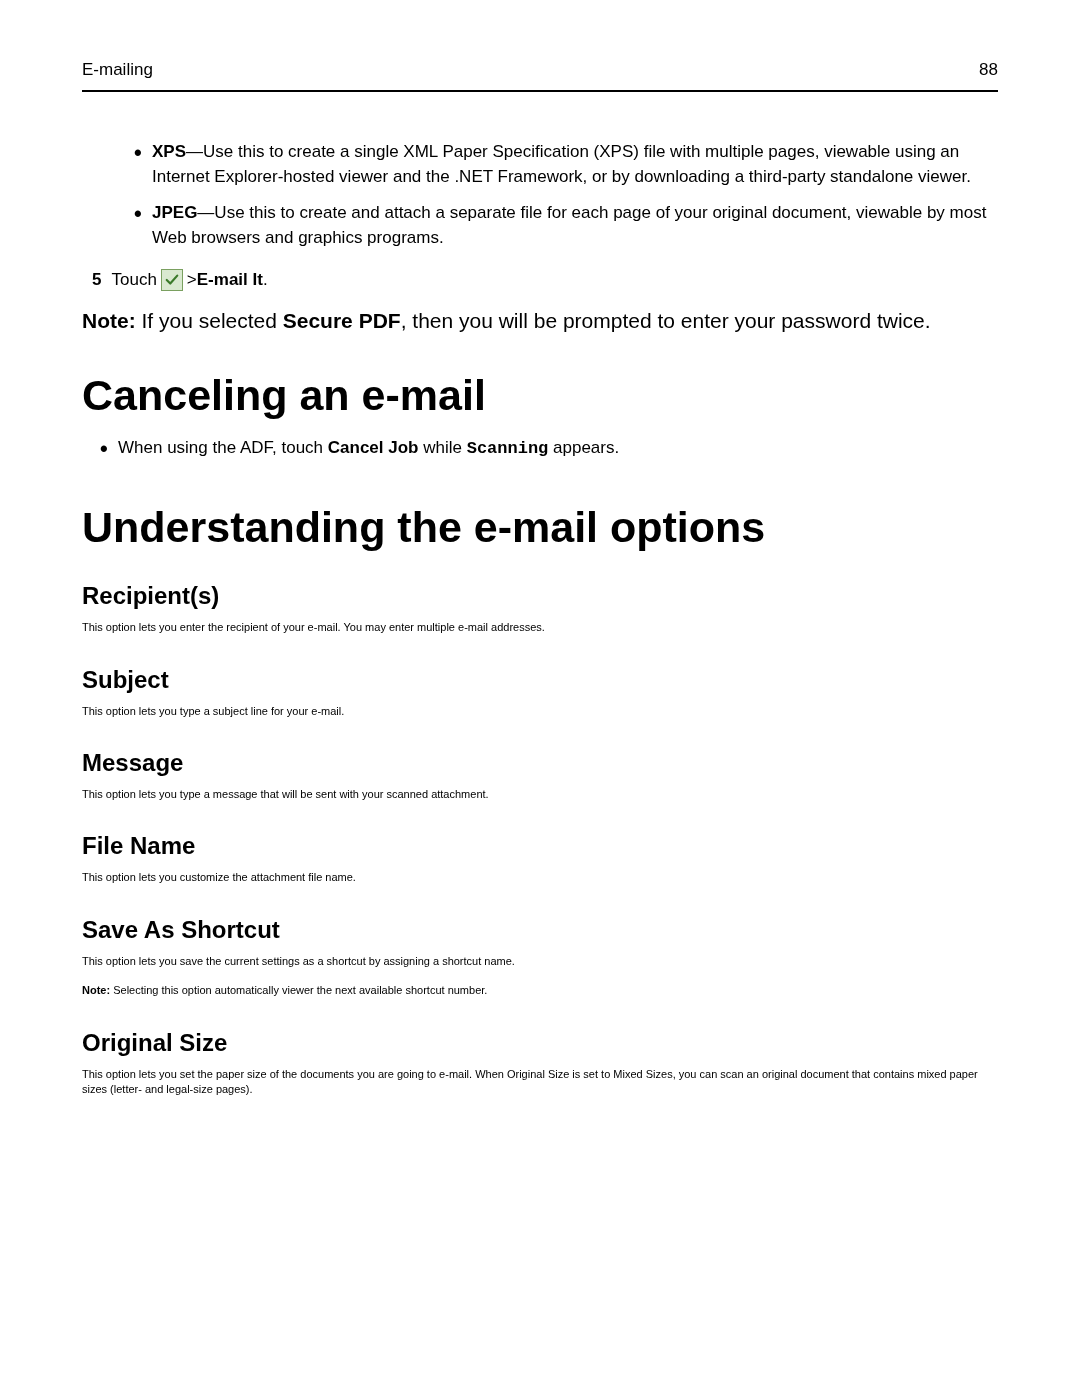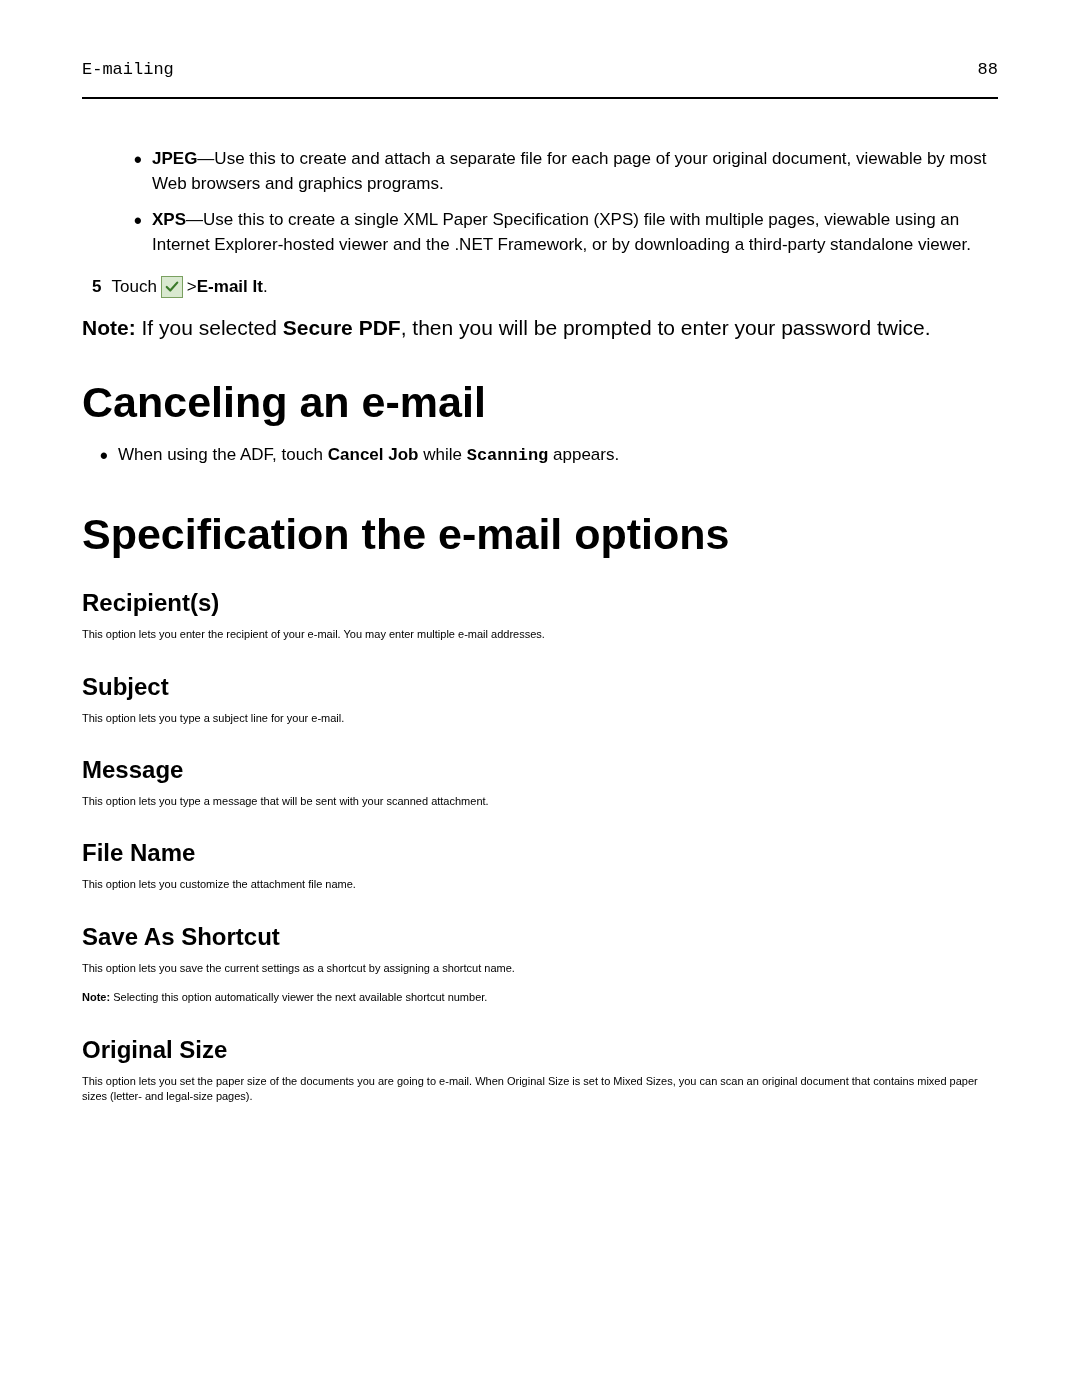--- a/index.html
+++ b/index.html
@@ -10,23 +10,22 @@
     font-family: "Segoe UI", "Helvetica Neue", Arial, sans-serif;
     color: #000;
     padding: 60px 82px 60px 82px;
   }
   .header-row {
     display: flex;
     justify-content: space-between;
     align-items: baseline;
     font-size: 17px;
     border-bottom: 2px solid #000;
-    padding-bottom: 18px;
+    padding-bottom: 10px;
     margin-bottom: 48px;
-    font-family: Liberation Mono, monospace;
   }
   .bullet-list {
     margin-left: 52px;
     margin-bottom: 18px;
   }
   .bullet-list li {
     list-style: none;
     position: relative;
     font-size: 17px;
     line-height: 1.45;
@@ -109,24 +108,24 @@
 </head>
 <body>
 
 <div class="header-row">
   <span>E-mailing</span>
   <span>88</span>
 </div>
 
 <ul class="bullet-list">
   <li>
-    <span class="bold">JPEG</span><span>—Use this to create and attach a separate file for each page of your original document, viewable by most Web browsers and graphics programs.</span>
+    <span class="bold">XPS</span><span>—Use this to create a single XML Paper Specification (XPS) file with multiple pages, viewable using an Internet Explorer-hosted viewer and the .NET Framework, or by downloading a third-party standalone viewer.</span>
   </li>
   <li>
-    <span class="bold">XPS</span><span>—Use this to create a single XML Paper Specification (XPS) file with multiple pages, viewable using an Internet Explorer-hosted viewer and the .NET Framework, or by downloading a third-party standalone viewer.</span>
+    <span class="bold">JPEG</span><span>—Use this to create and attach a separate file for each page of your original document, viewable by most Web browsers and graphics programs.</span>
   </li>
 </ul>
 
 <div class="step-row">
   <span class="step-num">5</span>
   <span>Touch </span>
   <span class="check-icon">
     <svg viewBox="0 0 16 16">
         <path d="M2 8 L6 12 L14 3" stroke="#3a7a2a" stroke-width="2.5" fill="none" stroke-linecap="round" stroke-linejoin="round"></path>
       </svg>
@@ -140,21 +139,21 @@
   <span class="bold">Note: </span><span>If you selected </span><span class="bold">Secure PDF</span><span>, then you will be prompted to enter your password twice.</span>
 </div>
 
 <h1>Canceling an e-mail</h1>
 <ul class="body-bullets">
   <li>
     <span>When using the ADF, touch </span><span class="bold">Cancel Job</span><span> while </span><span class="mono">Scanning</span><span> appears.</span>
   </li>
 </ul>
 
-<h1>Specification the e-mail options</h1>
+<h1>Understanding the e-mail options</h1>
 
 <h2>Recipient(s)</h2>
 <p class="para">This option lets you enter the recipient of your e-mail. You may enter multiple e-mail addresses.</p>
 
 <h2>Subject</h2>
 <p class="para">This option lets you type a subject line for your e-mail.</p>
 
 <h2>Message</h2>
 <p class="para">This option lets you type a message that will be sent with your scanned attachment.</p>
 

